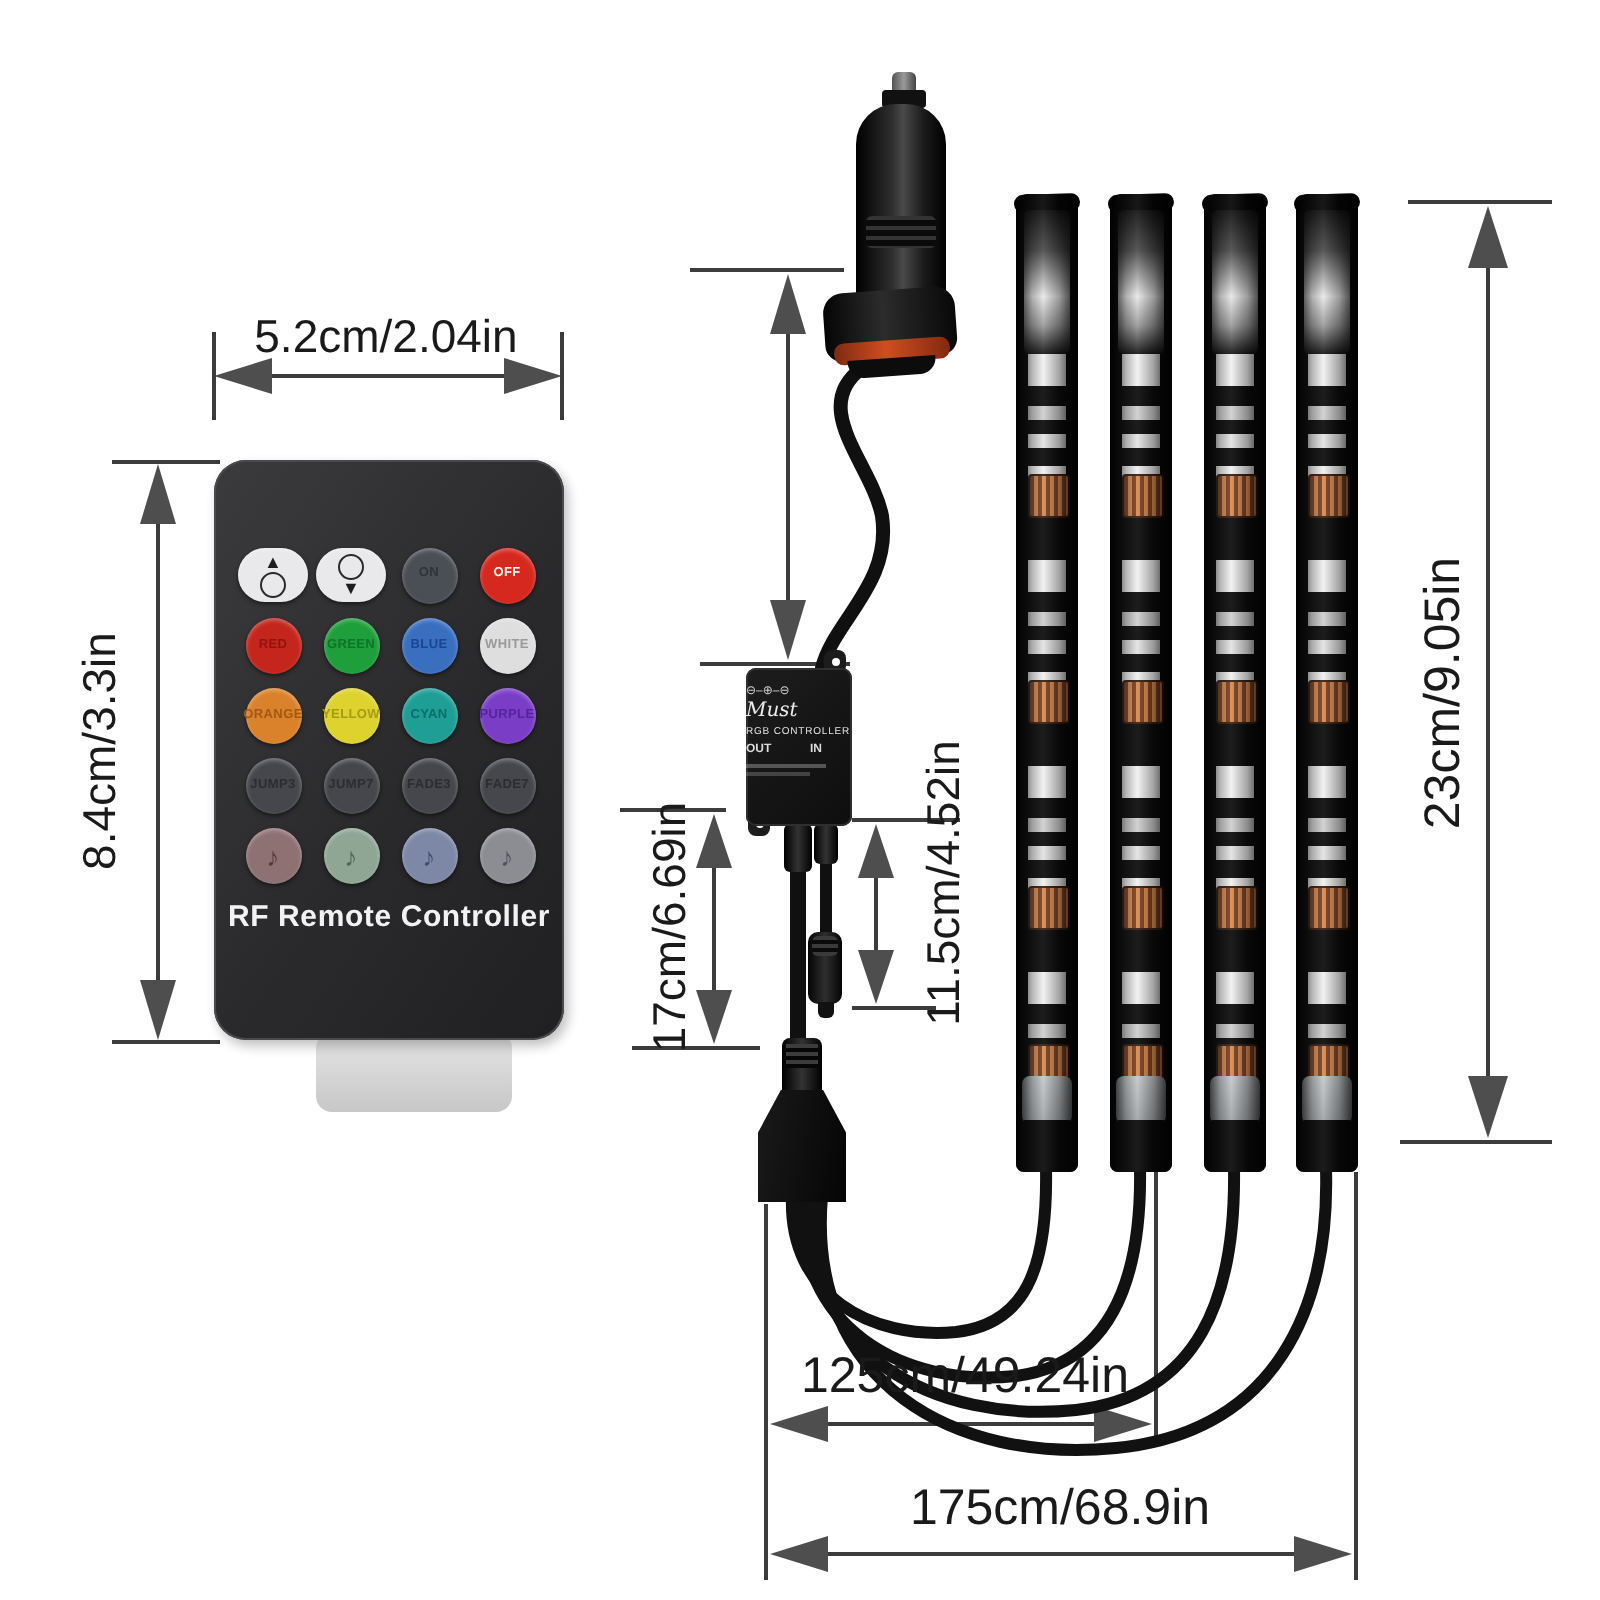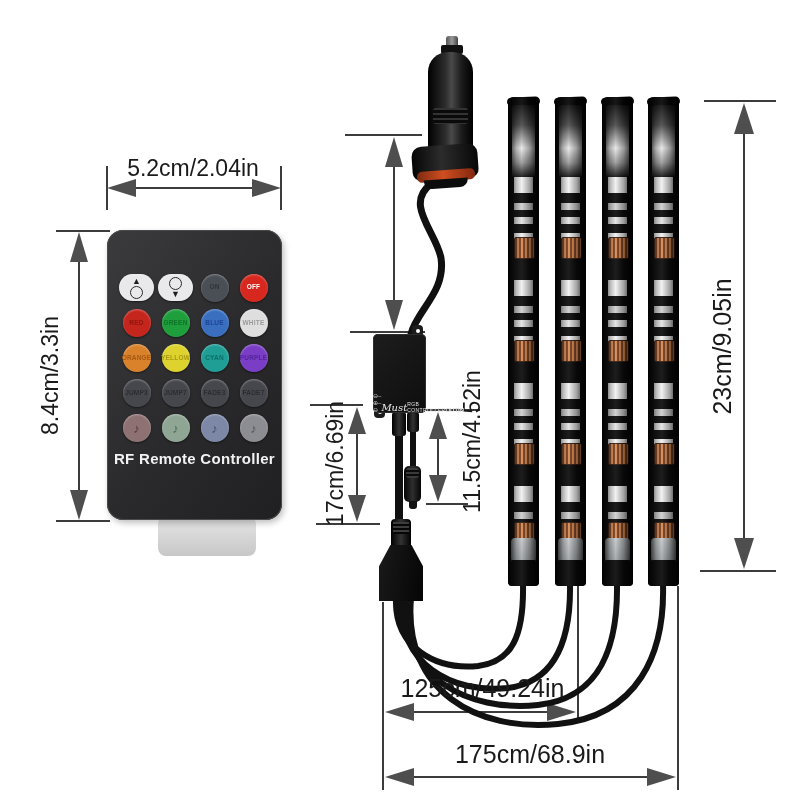--- a/index.html
+++ b/index.html
@@ -41,22 +41,22 @@
   .plug-flare{left:412px;top:145px;width:66px;height:34px;border-radius:10px 10px 8px 8px;
               background:linear-gradient(90deg,#050505,#2c2c2c 45%,#080808);transform:rotate(-4deg);}
   .plug-ring{left:417px;top:170px;width:58px;height:11px;background:linear-gradient(90deg,#7e2a12,#cf4e20 45%,#83280f);
              border-radius:5px;transform:rotate(-4deg);}
   .plug-base{left:424px;top:179px;width:44px;height:9px;background:#0c0c0c;border-radius:0 0 8px 8px;transform:rotate(-4deg);}
 
   
   .ear{width:11px;height:12px;background:#1c1c1c;border-radius:4px;}
   .ear::after{content:"";display:block;width:4px;height:4px;border-radius:50%;background:#fff;margin:4px auto 0;}
   .box{left:373px;top:334px;width:53px;height:79px;background:linear-gradient(135deg,#1d1d1d,#0e0e0e);
-       border-radius:5px;box-shadow:inset 0 0 0 1px #2f2f2f;display:flex;flex-direction:row;
-       align-items:flex-end;justify-content:flex-start;z-index:2;}
+       border-radius:5px;box-shadow:inset 0 0 0 1px #2f2f2f;display:flex;flex-direction:column;
+       align-items:flex-start;justify-content:flex-start;z-index:2;}
   .box .polarity{color:#cfcfcf;font-size:6px;margin-top:7px;letter-spacing:0;}
   .box .logo{color:#eaeaea;font-size:10px;font-style:italic;font-family:"DejaVu Serif",serif;margin-top:1px;}
   .box .title{color:#e2e2e2;font-size:5px;letter-spacing:.4px;margin-top:2px;}
   .box .ports{display:flex;justify-content:space-between;width:38px;margin-top:3px;color:#dcdcdc;font-size:6px;font-weight:bold;}
   .box .fine{width:40px;height:2px;background:#8a8a8a;opacity:.55;margin-top:4px;}
   .box .fine2{width:32px;height:2px;background:#8a8a8a;opacity:.4;margin-top:2px;}
   .wire-bump{background:linear-gradient(90deg,#000,#333,#000);border-radius:3px;}
   .barrel{left:404px;top:466px;width:17px;height:36px;background:linear-gradient(90deg,#050505,#2e2e2e,#050505);
           border-radius:5px;}
   .barrel::before{content:"";position:absolute;left:2px;top:2px;right:2px;height:10px;

